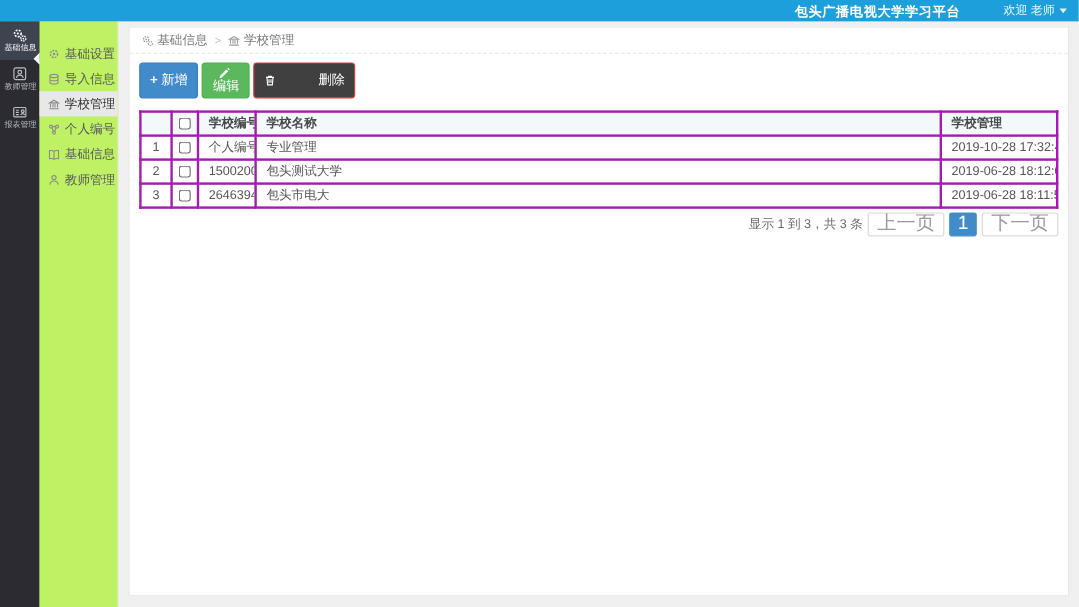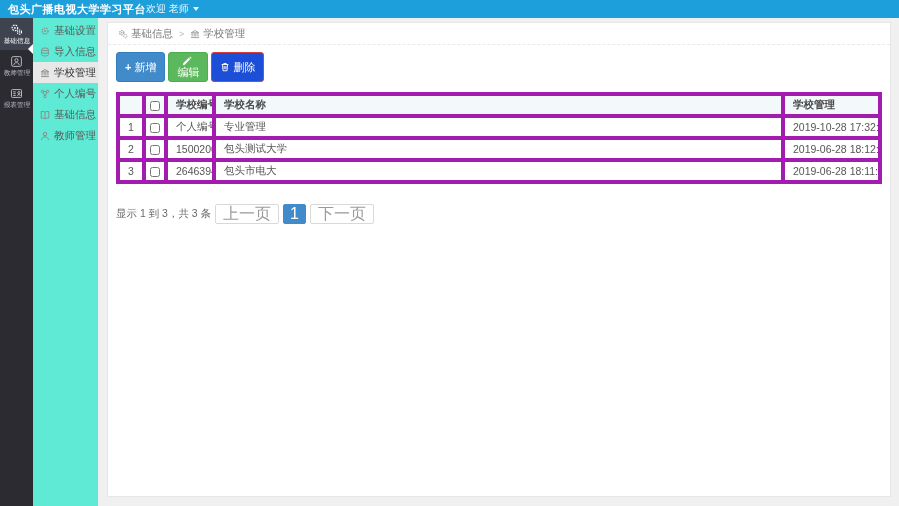--- a/index.html
+++ b/index.html
@@ -1,68 +1,68 @@
 <!DOCTYPE html>
 <html><head>
 <meta charset="utf-8">
 <style>
   * { margin:0; padding:0; box-sizing:border-box; }
   html,body { width:899px; height:506px; overflow:hidden; }
   body { font-family:"Liberation Sans","DejaVu Sans",sans-serif; background:#f0f0f0; }
   .screen { width:899px; height:506px; display:flex; flex-direction:column; position:relative; }
 
   
-  .topbar { height:18px; background:#1c9fdb; display:flex; align-items:center; justify-content:flex-start; padding:0 10px 0 8px; flex:0 0 18px; }
+  .topbar { height:18px; background:#1c9fdb; display:flex; align-items:center; justify-content:flex-end; padding:0 10px 0 8px; flex:0 0 18px;gap:36px; }
   .brand { color:#fff; font-size:11px; font-weight:bold; letter-spacing:.5px; white-space:nowrap; }
   .userbox { display:flex; align-items:center; color:#eaf6fd; font-size:10px; cursor:pointer; }
   .caret { width:0; height:0; border-left:3px solid transparent; border-right:3px solid transparent; border-top:4px solid #eaf6fd; margin-left:4px; }
 
   
   .layout { flex:1; display:flex; min-height:0; }
 
   
   .mainnav { width:33px; background:#2b2b31; flex:0 0 33px; }
   .mn-item { width:33px; height:32px; display:flex; flex-direction:column; align-items:center; justify-content:center; color:#b9bdc4; cursor:pointer; }
   .mn-item.active { background:#3d434f; color:#fff; }
   .mn-item svg { width:13px; height:13px; display:block; }
   .mn-label { font-size:7px; line-height:8px; margin-top:1px; white-space:nowrap; transform:scale(.95); }
 
   
-  .subnav { width:66px; background:#5eead4; flex:0 0 66px; position:relative; padding-top:2px; border-right:1px solid #ececec; }
+  .subnav { width:66px; background:#bef264; flex:0 0 66px; position:relative; padding-top:16px; border-right:1px solid #ececec; }
   .subnav .notch { position:absolute; left:-5px; top:26px; width:0; height:0; border-top:5px solid transparent; border-bottom:5px solid transparent; border-right:5px solid #fff; }
   .sn-item { height:21px; display:flex; align-items:center; padding-left:7px; font-size:10.5px; color:#5a5a5a; cursor:pointer; white-space:nowrap; }
   .sn-item.active { background:#e8e8e8; color:#333; }
   .sn-item svg { width:10px; height:10px; margin-right:4px; color:#8a8a8a; flex:0 0 10px; }
 
   
   .content { flex:1; background:#f0f0f0; padding:4px 8px 9px 8px; min-width:0; }
   .card { background:#fff; border:1px solid #e6e6e6; height:100%; display:flex; flex-direction:column; }
 
   .breadcrumb { height:22px; display:flex; align-items:center; padding:0 10px; font-size:10.5px; color:#7a7a7a; border-bottom:1px dashed #e7eaec; }
   .breadcrumb svg { width:10px; height:10px; margin-right:3px; color:#9a9a9a; }
   .bc-sep { margin:0 6px; color:#bbb; font-size:9px; }
   .bc-link { cursor:pointer; }
 
   .toolbar { padding:7px 8px 8px 8px; display:flex; }
   .btn { display:inline-flex; align-items:center; font-size:11px; line-height:12px; color:#fff; padding:3px 8px; border-radius:3px; margin-right:3px; cursor:pointer; border:1px solid transparent; }
   .btn svg, .btn .plus { margin-right:3px; }
   .btn .plus { font-size:11px; font-weight:bold; line-height:10px; }
   .btn-primary { background:#428bca; border-color:#357ebd; }
   .btn-success { background:#5cb85c; border-color:#4cae4c;flex-direction:column; }
-  .btn-danger  { background:#1d4ed8; border-color:#d43f3a; }
+  .btn-danger  { background:#404040; border-color:#d43f3a;gap:32px; }
   .btn svg { width:10px; height:10px; }
 
   table { border-collapse:collapse; margin:2px 8px 0 8px; width:calc(100% - 16px); table-layout:fixed; font-size:10.5px; }
-  th, td { border:4px solid #a21caf; padding:2px 8px; height:18px; color:#555; text-align:left; white-space:nowrap; overflow:hidden;margin-left:21px; }
+  th, td { border:2px solid #a21caf; padding:2px 8px; height:18px; color:#555; text-align:left; white-space:nowrap; overflow:hidden;margin-left:21px; }
   th { background:#f3f8fb; font-weight:bold; color:#4a4a4a; }
   col.c-idx { width:26px; } col.c-chk { width:22px; } col.c-code { width:48px; } col.c-time { width:97px; }
   .cell-center { text-align:center; padding:2px 2px; }
   input[type=checkbox] { width:10px; height:10px; margin:0; vertical-align:middle; cursor:pointer; }
 
-  .list-footer { display:flex; justify-content:flex-start; align-items:center; margin:20px 8px 0 8px; }
+  .list-footer { display:flex; justify-content:flex-end; align-items:center; margin:3px 8px 0 8px; }
   .summary { font-size:10.5px; color:#676a6c; }
   .pager { display:flex; align-items:center; }
   .page-btn { font-size:16px; line-height:12px; padding:3px 7px; border:1px solid #d9d9d9; background:#fff; color:#9a9a9a; border-radius:2px; margin-left:4px; cursor:pointer; }
   .page-btn.active { background:#428bca; border-color:#428bca; color:#fff; padding:3px 6px; }
 </style>
 </head>
 <body>
 
 <div class="screen">
 

